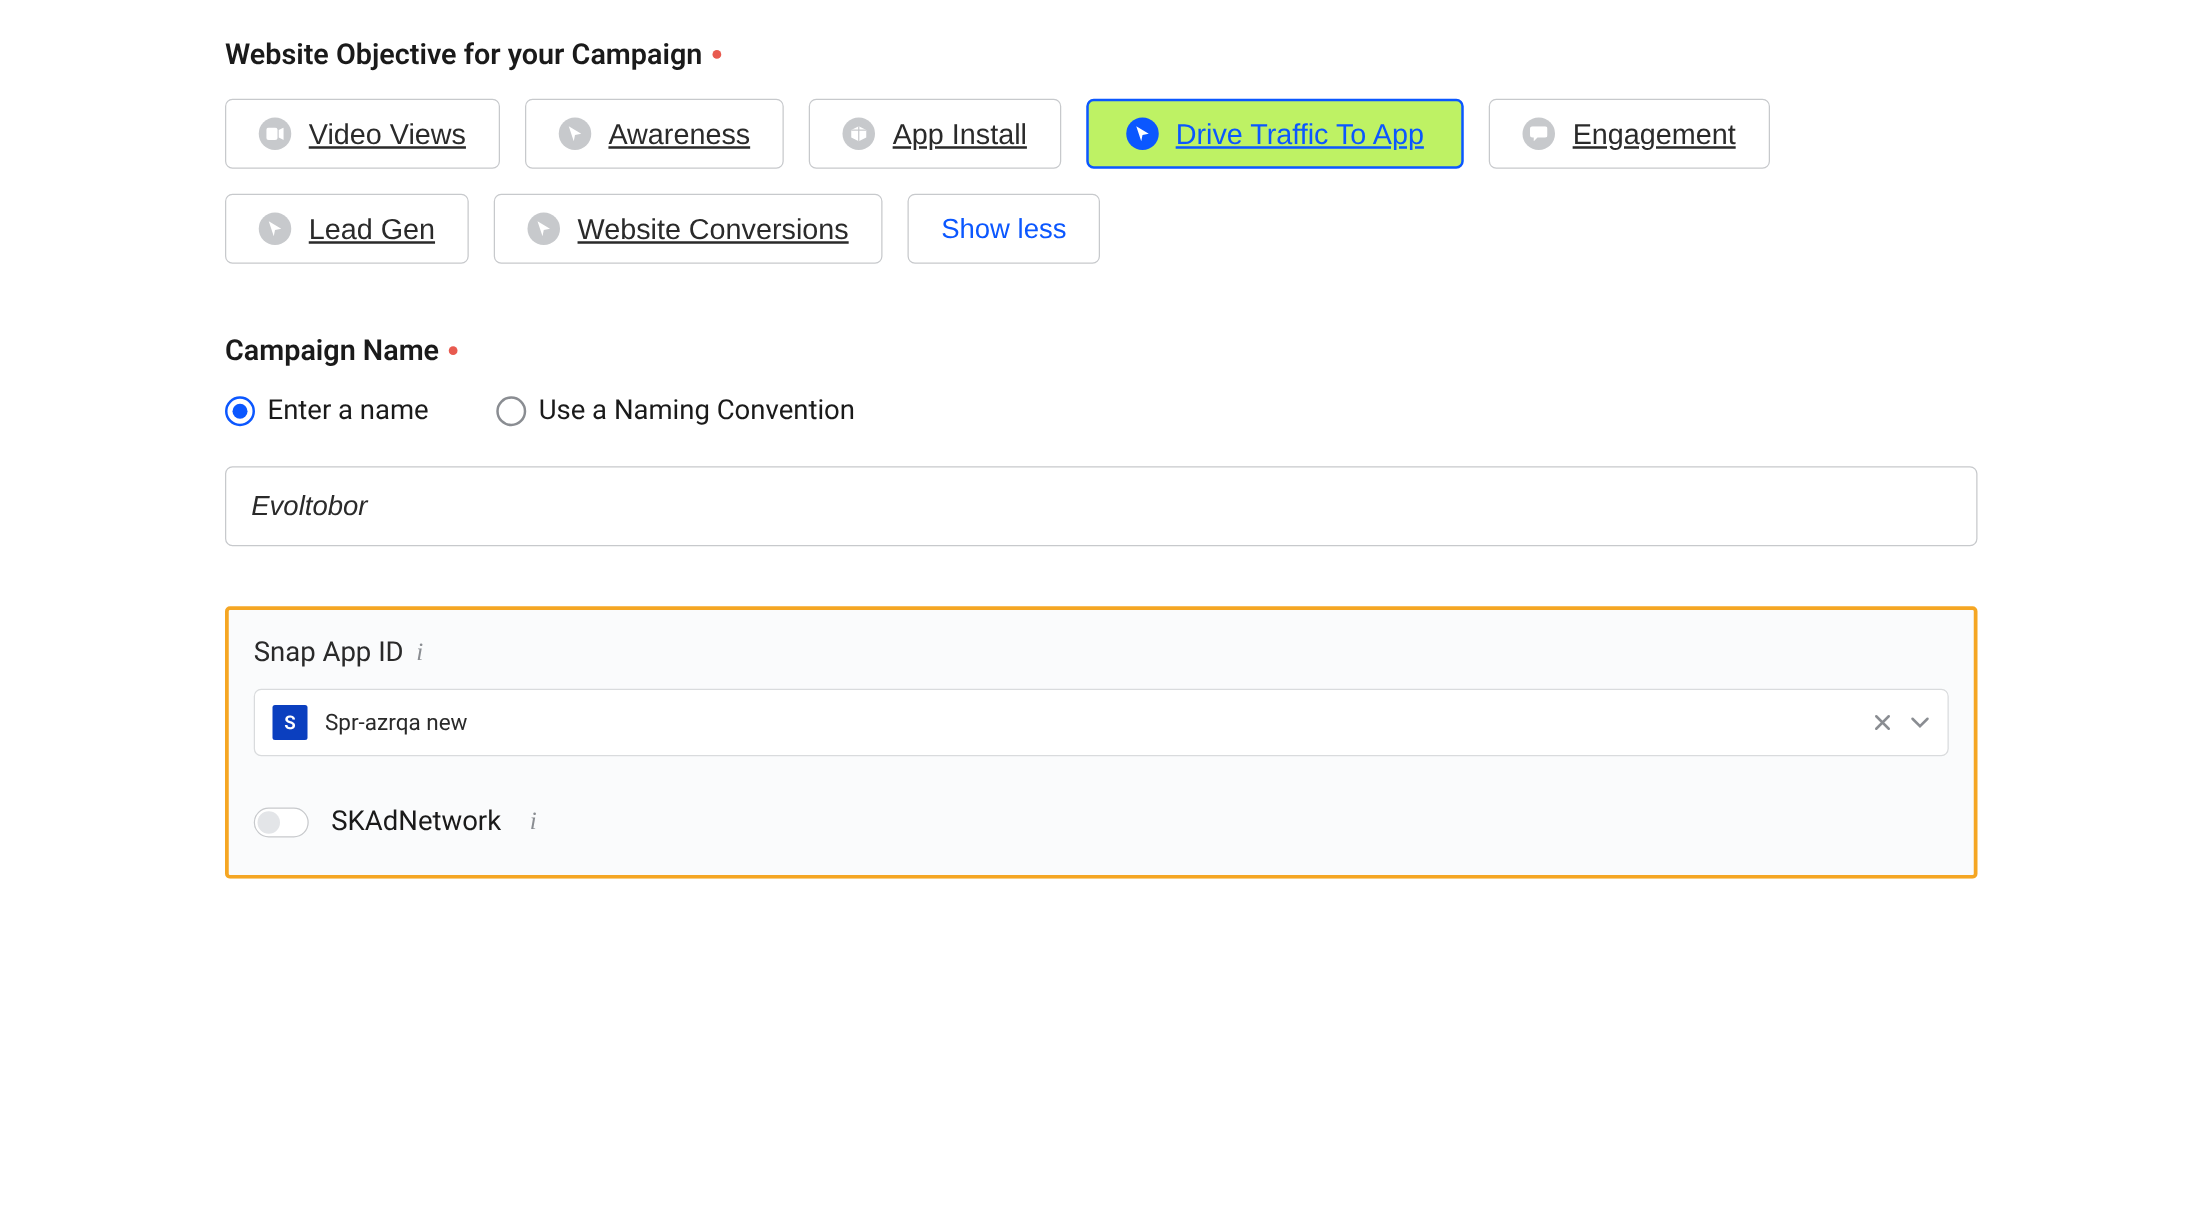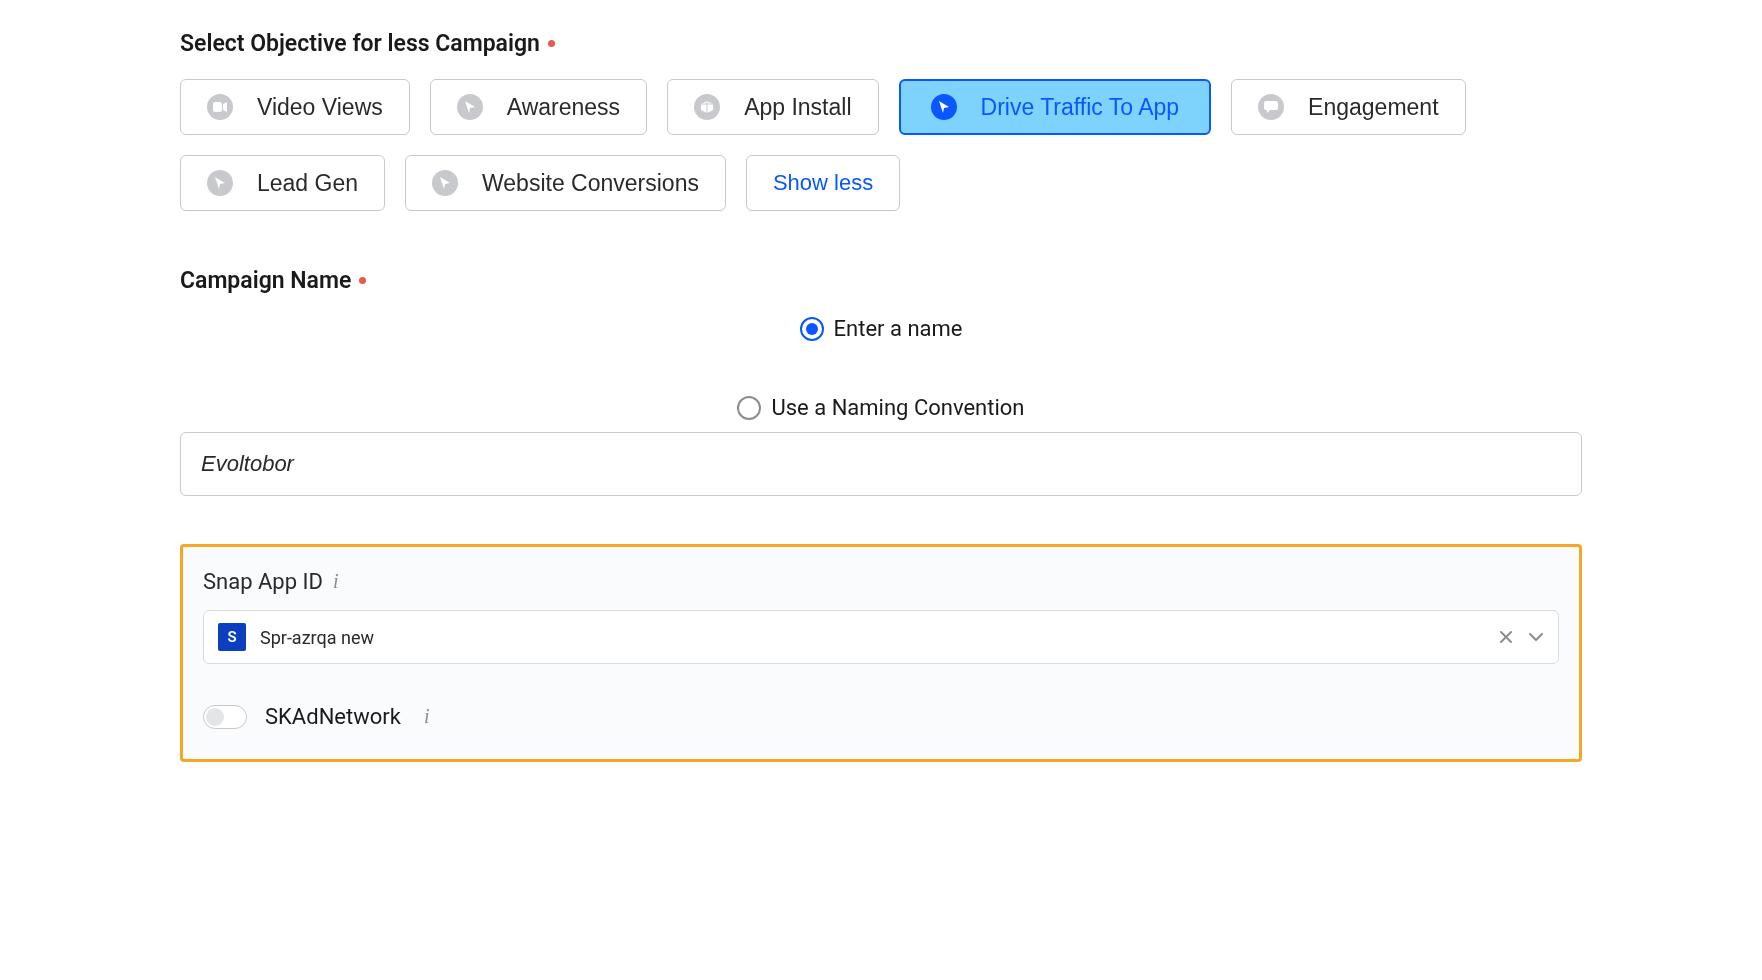--- a/index.html
+++ b/index.html
@@ -35,35 +35,36 @@
   
   .objective-grid {
     display: flex;
     flex-wrap: wrap;
     gap: 20px;
     margin-bottom: 56px;
   }
   .objective-btn {
     display: inline-flex;
     align-items: center;
-    gap: 24px;
+    gap: 14px;
     padding: 14px 26px;
     border: 1px solid #c7c9cc;
     border-radius: 6px;
     background: #fff;
     font-size: 23px;
     font-weight: 400;
     color: #2a2a2a;
     cursor: pointer;
     line-height: 1;
+    text-decoration: underline;
   }
   .objective-btn.selected {
     border: 2px solid #0b57ff;
     color: #0b57ff;
-    background: #7dd3fc;
+    background: #bef264;
     padding: 13px 30px;
     text-align: right;
   }
   .obj-icon {
     width: 26px;
     height: 26px;
     border-radius: 50%;
     background: #c7c9cc;
     display: inline-flex;
     align-items: center;
@@ -85,23 +86,22 @@
     font-size: 22px;
     color: #0b57ff;
     cursor: pointer;
     line-height: 1;
   }
 
   
   .radio-row {
     display: flex;
     gap: 54px;
-    margin-bottom: 12px;
-    align-items: center;
-    flex-direction: column;
+    margin-bottom: 32px;
+    align-items: center;
   }
   .radio-opt {
     display: inline-flex;
     align-items: center;
     gap: 10px;
     cursor: pointer;
     font-size: 22px;
   }
   .radio-circle {
     width: 24px;
@@ -226,21 +226,21 @@
     gap: 23px;
   }
 </style>
 </head>
 <body>
 
 <div class="container">
 
   
   <div class="section-title">
-    <span>Select Objective for less Campaign</span>
+    <span>Website Objective for your Campaign</span>
     <span class="required-dot"></span>
   </div>
 
   <div class="objective-grid">
 
     <button class="objective-btn">
       <span class="obj-icon">
         <svg width="14" height="10" viewBox="0 0 14 10">
             <rect x="0" y="0" width="9" height="10" rx="2" fill="#fff"></rect>
             <path d="M10 2 L14 0 L14 10 L10 8 Z" fill="#fff"></path>

